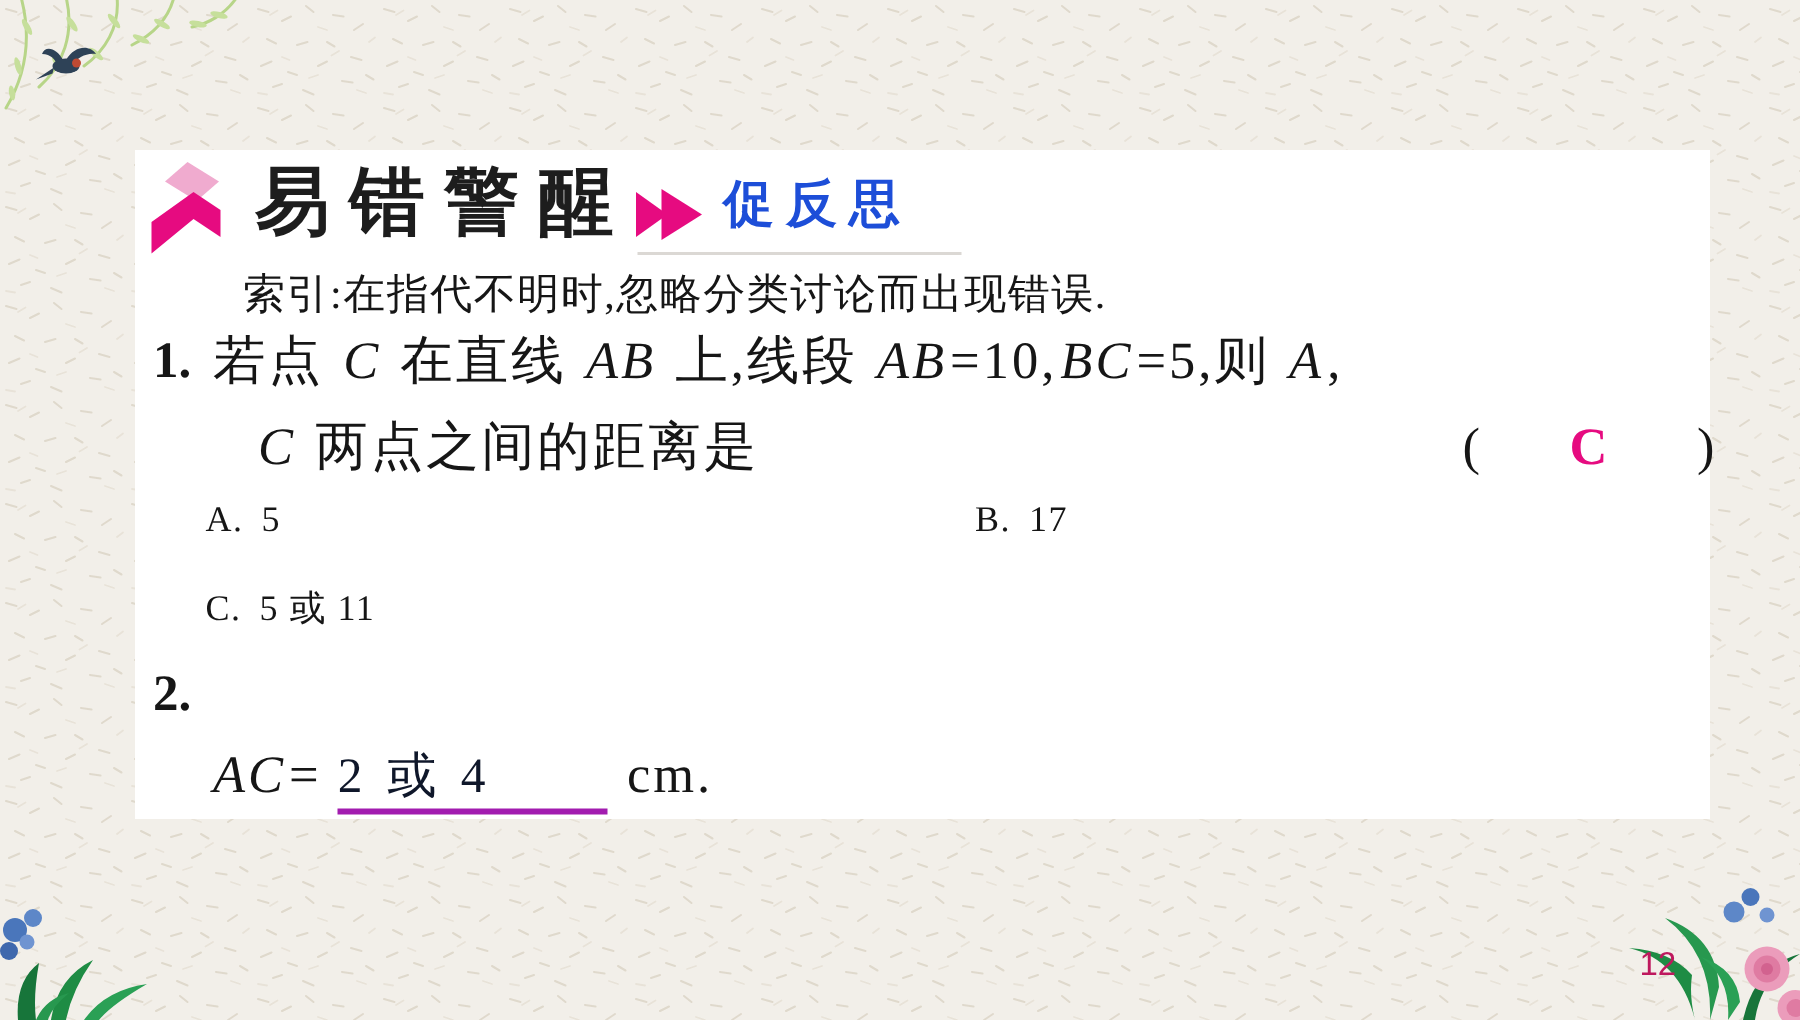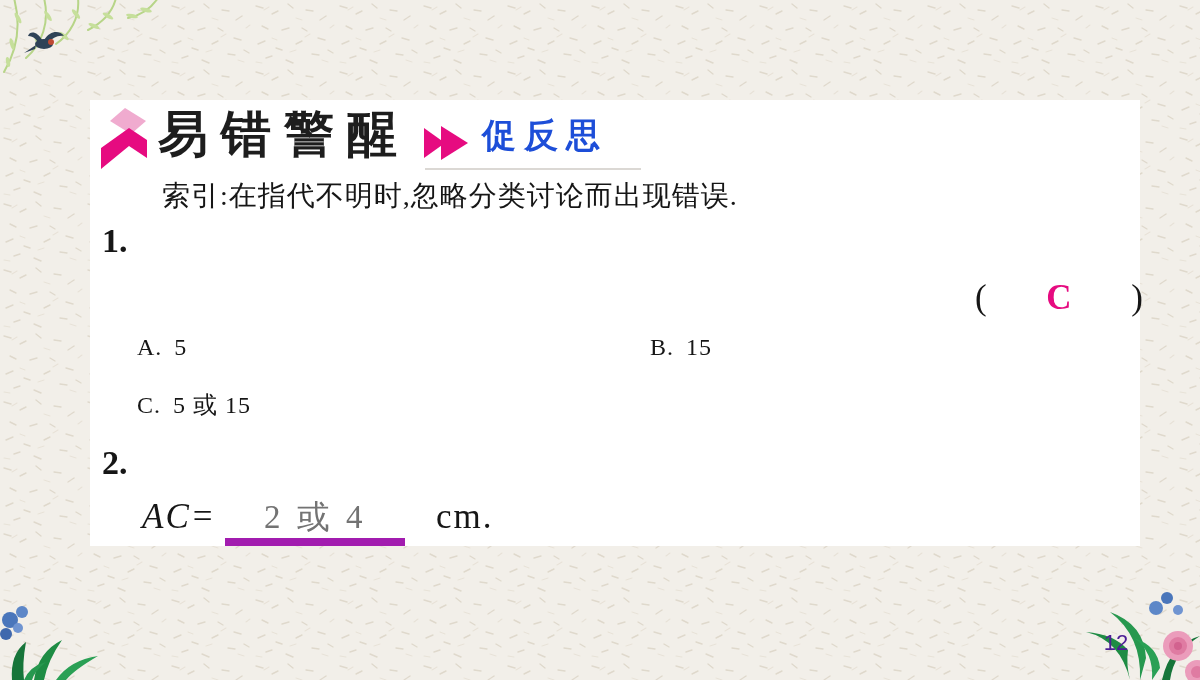--- a/index.html
+++ b/index.html
@@ -4,43 +4,43 @@
 <style>
   html,body{margin:0;padding:0;background:#e8e5df;}
   .stage{position:relative;width:1200px;height:680px;overflow:hidden;
          background:#f2efe9;font-family:"Liberation Serif","DejaVu Serif",serif;color:#161616;}
   .stage svg.texture{position:absolute;left:0;top:0;}
   .deco{position:absolute;}
   .panel{position:absolute;left:90px;top:100px;width:1050px;height:446px;background:#ffffff;}
 
   
   .ribbon{position:absolute;left:8px;top:6px;}
-  .title{position:absolute;left:68px;top:1px;font-family:Liberation Serif, serif;
+  .title{position:absolute;left:80px;top:1px;font-family:Liberation Serif, serif;
          font-weight:900;font-size:50px;letter-spacing:13px;color:#1d1d1d;white-space:nowrap;}
   .arrows{position:absolute;left:332px;top:25px;}
   .subtitle{position:absolute;left:392px;top:13px;font-family:"Liberation Sans","DejaVu Sans",sans-serif;
             font-weight:700;font-size:34px;letter-spacing:8px;color:#1d4ed8;white-space:nowrap;}
   .header-underline{position:absolute;left:335px;top:68px;width:216px;height:2px;background:#dbd8d4;}
 
   
   .intro{position:absolute;left:72px;top:77px;font-size:28px;letter-spacing:1px;white-space:nowrap;}
   .mathline{position:absolute;font-size:35px;letter-spacing:2px;white-space:nowrap;line-height:1.15;}
   .probnum{position:absolute;font-size:34px;font-weight:bold;}
   .seg-var{font-style:italic;padding:0 2px;}
   .answer-group{position:absolute;left:885px;top:178px;width:168px;display:flex;
                 justify-content:space-between;align-items:flex-start;font-size:35px;}
   .answer-letter{color:#e60b80;font-weight:bold;}
   .option{position:absolute;font-size:24px;letter-spacing:1px;white-space:nowrap;}
   .option .opt-label{margin-right:12px;}
-  .blank{display:inline-block;min-width:180px;border-bottom:8px solid #a21caf;text-align:center;
-         color:#737373;font-size:33px;letter-spacing:4px;line-height:1.25;}
-  .unit{margin-left:20px;}
+  .blank{display:inline-block;min-width:180px;border-bottom:4px solid #a21caf;text-align:left;
+         color:#0f172a;font-size:33px;letter-spacing:4px;line-height:1.25;}
+  .unit{margin-left:2px;}
 
-  .page-number{position:absolute;left:1093px;top:630px;width:46px;text-align:center;
-               font-family:"Liberation Sans","DejaVu Sans",sans-serif;font-size:22px;color:#4c1d95;}
+  .page-number{position:absolute;left:1093px;top:630px;width:46px;text-align:left;
+               font-family:"Liberation Sans","DejaVu Sans",sans-serif;font-size:22px;color:#be185d;}
 </style>
 </head>
 <body>
 
 <div class="stage">
 
   <svg class="texture" width="1200" height="680">
     <defs>
       <pattern id="spk" width="84" height="66" patternUnits="userSpaceOnUse">
         <g stroke="#dcd5c7" stroke-width="1.4" stroke-linecap="round" fill="none" opacity="0.85">
@@ -144,34 +144,36 @@
     <svg class="arrows" width="52" height="36" viewBox="0 0 52 36">
       <polygon points="2,3 23,18 2,33" fill="#e60b80"></polygon>
       <polygon points="19,1 46,18 19,35" fill="#e60b80"></polygon>
     </svg>
     <div class="subtitle">促反思</div>
     <div class="header-underline"></div>
 
     <div class="intro">索引:在指代不明时,忽略分类讨论而出现错误.</div>
 
     <div class="probnum" style="left:12px;top:122px">1.</div>
+    <div class="mathline" style="left:52px;top:121px"><span>若点 </span><span class="seg-var">C</span><span> 在直线 </span><span class="seg-var">AB</span><span> 上,线段 </span><span class="seg-var">AB</span><span>=10,</span><span class="seg-var">BC</span><span>=5,则 </span><span class="seg-var">A</span><span>,</span></div>
+    <div class="mathline" style="left:80px;top:178px"><span class="seg-var">C</span><span> 两点之间的距离是</span></div>
     <div class="answer-group">
       <span>(</span>
       <span class="answer-letter">C</span>
       <span>)</span>
     </div>
 
     <div class="option" style="left:47px;top:234px">
       <span class="opt-label">A.</span><span>5</span>
     </div>
     <div class="option" style="left:560px;top:234px">
-      <span class="opt-label">B.</span><span>15</span>
+      <span class="opt-label">B.</span><span>17</span>
     </div>
     <div class="option" style="left:47px;top:289px">
-      <span class="opt-label">C.</span><span>5 或 15</span>
+      <span class="opt-label">C.</span><span>5 或 11</span>
     </div>
 
     <div class="probnum" style="left:12px;top:344px">2.</div>
     <div class="mathline" style="left:50px;top:397px">
       <span><span class="seg-var">AC</span><span>=</span></span>
       <span class="blank">2 或 4</span>
       <span class="unit">cm.</span>
     </div>
   </div>
 

